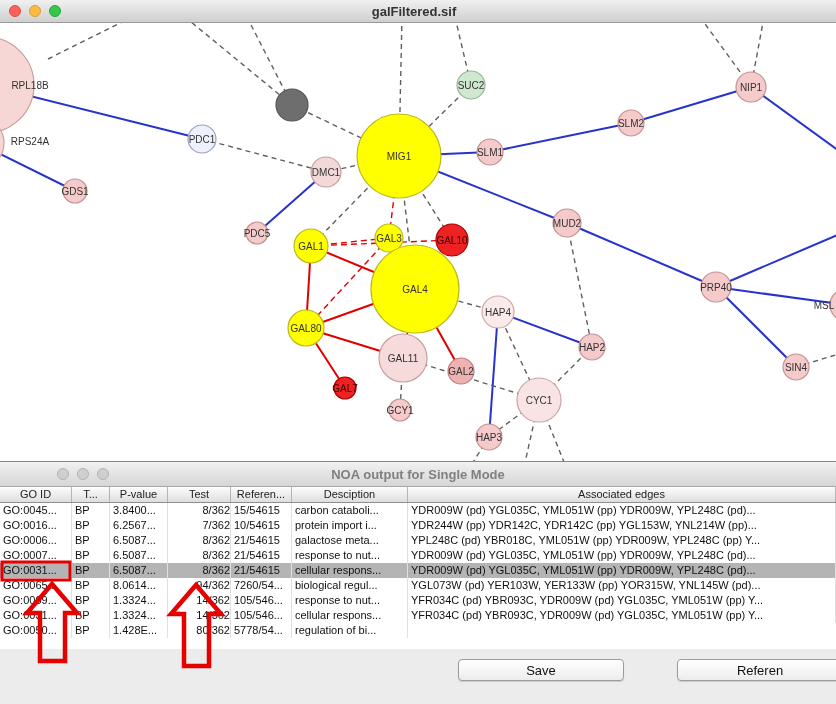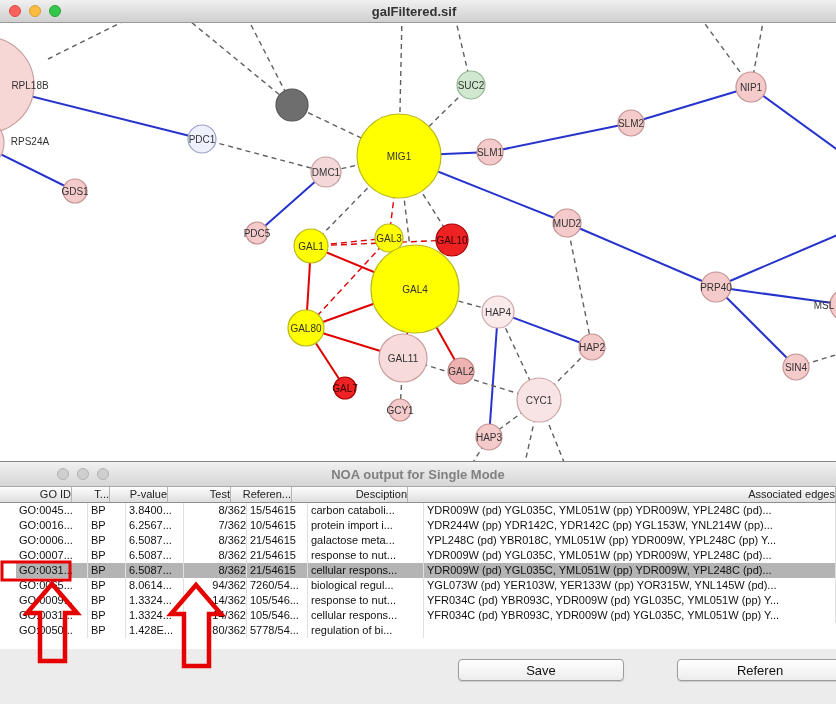--- a/index.html
+++ b/index.html
@@ -46,24 +46,24 @@
   .thead,.trow{
     display:grid;
     grid-template-columns:72px 38px 58px 63px 61px 116px 1fr;
   }
   .thead{
     height:16px;line-height:15px;
     background:linear-gradient(#fdfdfd,#dedede);
     border-bottom:1px solid #8f8f8f;box-sizing:border-box;
   }
   .hcell{
-    font-size:11px;color:#222;text-align:right;overflow:hidden;white-space:nowrap;
+    font-size:11px;color:#222;text-align:center;overflow:hidden;white-space:nowrap;
     border-right:1px solid #b5b5b5;box-sizing:border-box;
   }
-  .trow{height:15px;line-height:15px;background:#fff;margin-left:16px;}
+  .trow{height:15px;line-height:15px;background:#fff;}
   .trow.selected{background:#b4b4b4;}
   .cell{
     font-size:11px;color:#111;overflow:hidden;white-space:nowrap;
     padding:0 2px 0 3px;border-right:1px solid #e0e0e0;box-sizing:border-box;
   }
   .cell.c3{text-align:right;padding-right:0;}
   .btn{
     position:absolute;top:197px;height:22px;width:166px;
     background:linear-gradient(#ffffff,#ededed);
     border:1px solid #9c9c9c;border-radius:4px;

